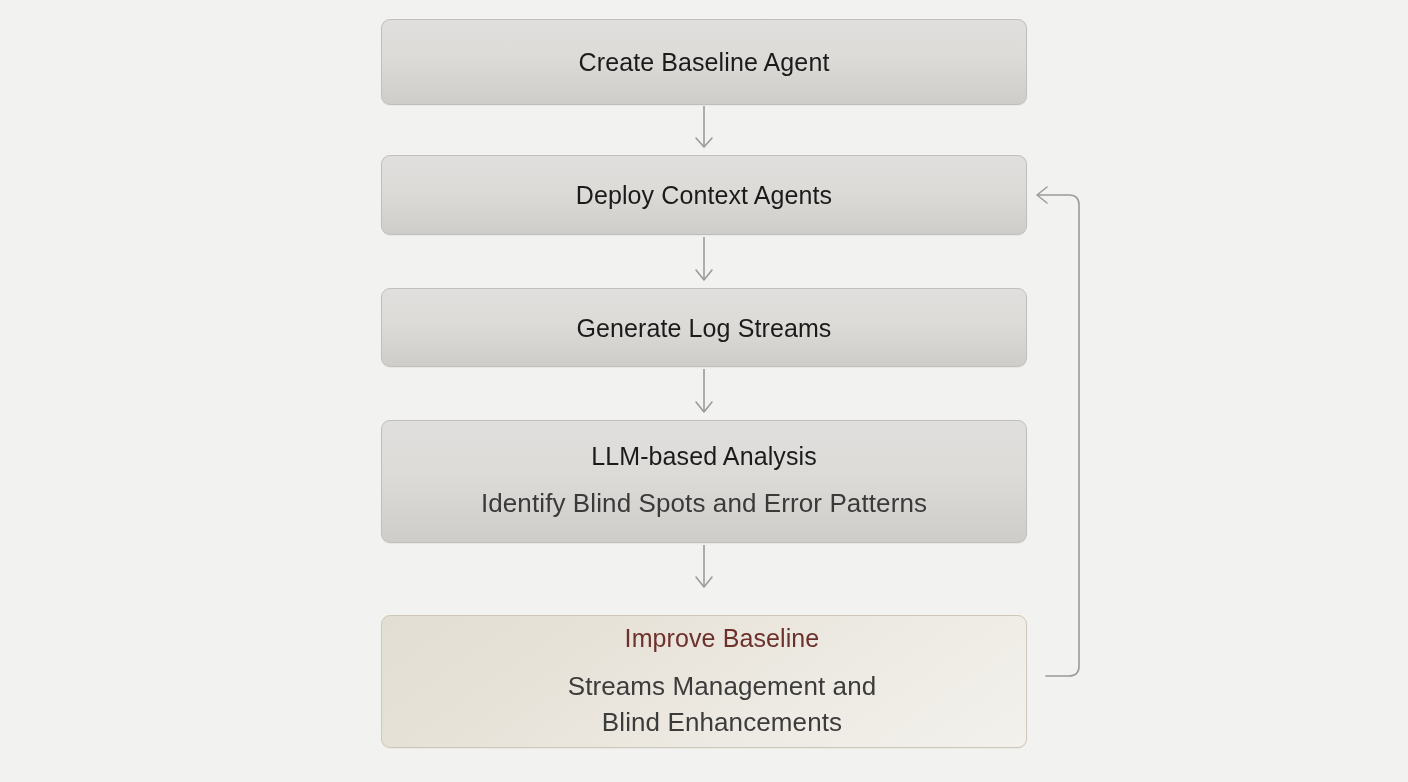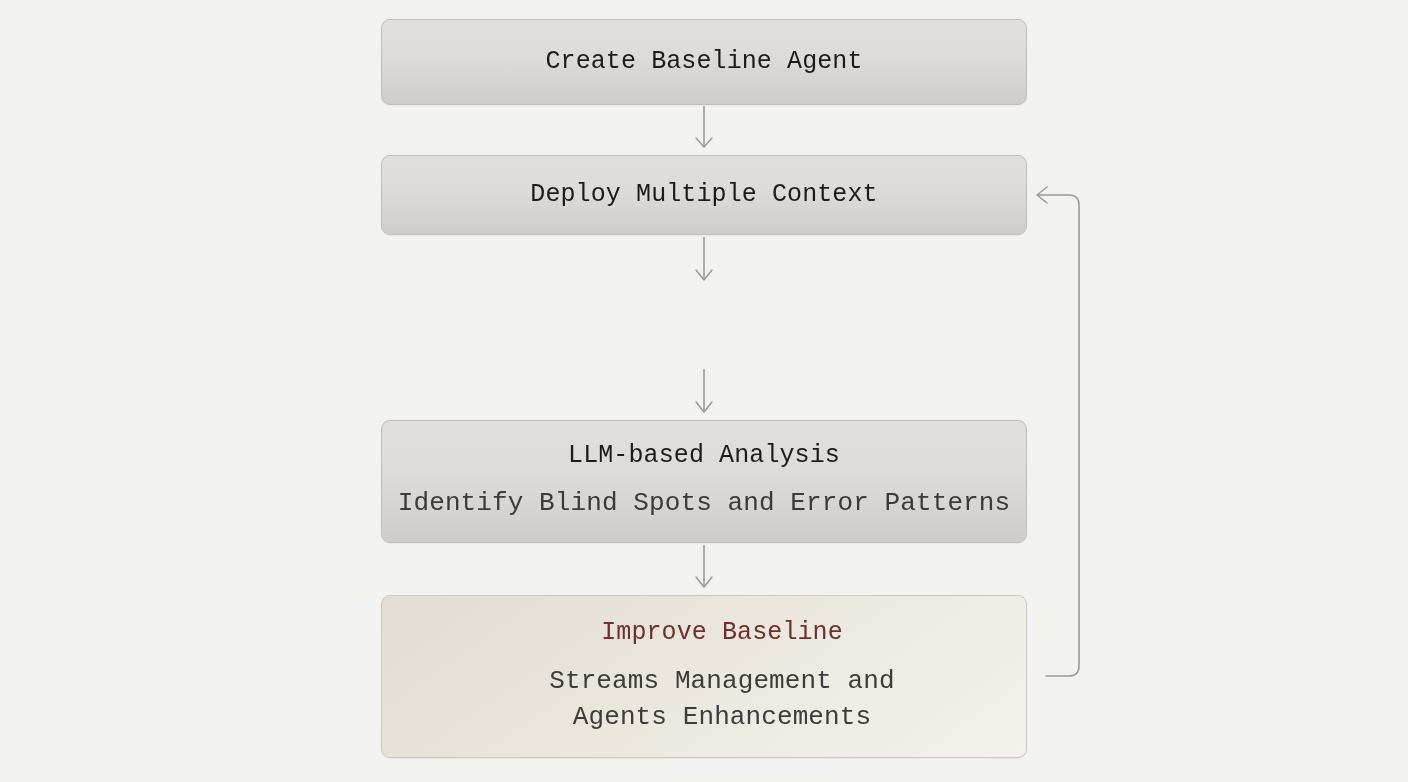--- a/index.html
+++ b/index.html
@@ -10,21 +10,20 @@
     width: 1408px;
     height: 782px;
     background: #f2f2f1;
     font-family: "Liberation Sans", sans-serif;
     overflow: hidden;
   }
   #canvas {
     position: relative;
     width: 1408px;
     height: 782px;
-    font-family: Liberation Mono, monospace;
   }
 
   
   .node {
     position: absolute;
     left: 381px;
     width: 646px;
     box-sizing: border-box;
     border: 1px solid #c0bfbc;
     border-radius: 9px;
@@ -48,21 +47,21 @@
     line-height: 1.38;
     letter-spacing: 0.1px;
   }
 
   
   #node-create-baseline-agent { top: 19px;  height: 86px; }
   #node-deploy-multiple-agents { top: 155px; height: 80px; }
   #node-generate-log-streams   { top: 288px; height: 79px; }
   #node-llm-based-analysis     { top: 420px; height: 123px; }
   #node-llm-based-analysis .title { margin-bottom: 15px; }
-  #node-improve-baseline       { top: 595px; height: 163px; padding-left: 36px; }
+  #node-improve-baseline       { top: 615px; height: 133px; padding-left: 36px; }
 
   
   #node-improve-baseline {
     border-color: #cfc7b8;
     background: linear-gradient(145deg, #e3ded3 0%, #e7e2d8 28%, #edeae3 62%, #f3f1ec 100%);
   }
   #node-improve-baseline .title {
     color: #6e302a;
     margin-bottom: 16px;
   }
@@ -109,28 +108,31 @@
       <path d="M1046,676 L1069,676 Q1079,676 1079,666 L1079,205 Q1079,195 1069,195 L1038,195" fill="none" stroke="#9b9b9b" stroke-width="1.6" stroke-linecap="round" stroke-linejoin="round"></path>
       <polyline points="1047,187 1037,195 1047,203" fill="none" stroke="#9b9b9b" stroke-width="1.6" stroke-linecap="round" stroke-linejoin="round"></polyline>
     </g>
   </svg>
 
   <div class="node" id="node-create-baseline-agent">
     <div class="title">Create Baseline Agent</div>
   </div>
 
   <div class="node" id="node-deploy-multiple-agents">
-    <div class="title">Deploy Multiple Context</div>
+    <div class="title">Deploy Context Agents</div>
   </div>
 
+  <div class="node" id="node-generate-log-streams">
+    <div class="title">Generate Log Streams</div>
+  </div>
 
   <div class="node" id="node-llm-based-analysis">
     <div class="title">LLM-based Analysis</div>
     <div class="subtitle">Identify Blind Spots and Error Patterns</div>
   </div>
 
   <div class="node" id="node-improve-baseline">
     <div class="title">Improve Baseline</div>
     <div class="subtitle">Streams Management and</div>
-    <div class="subtitle">Agents Enhancements</div>
+    <div class="subtitle">Blind Enhancements</div>
   </div>
 
 </div>
 
 </body></html>

